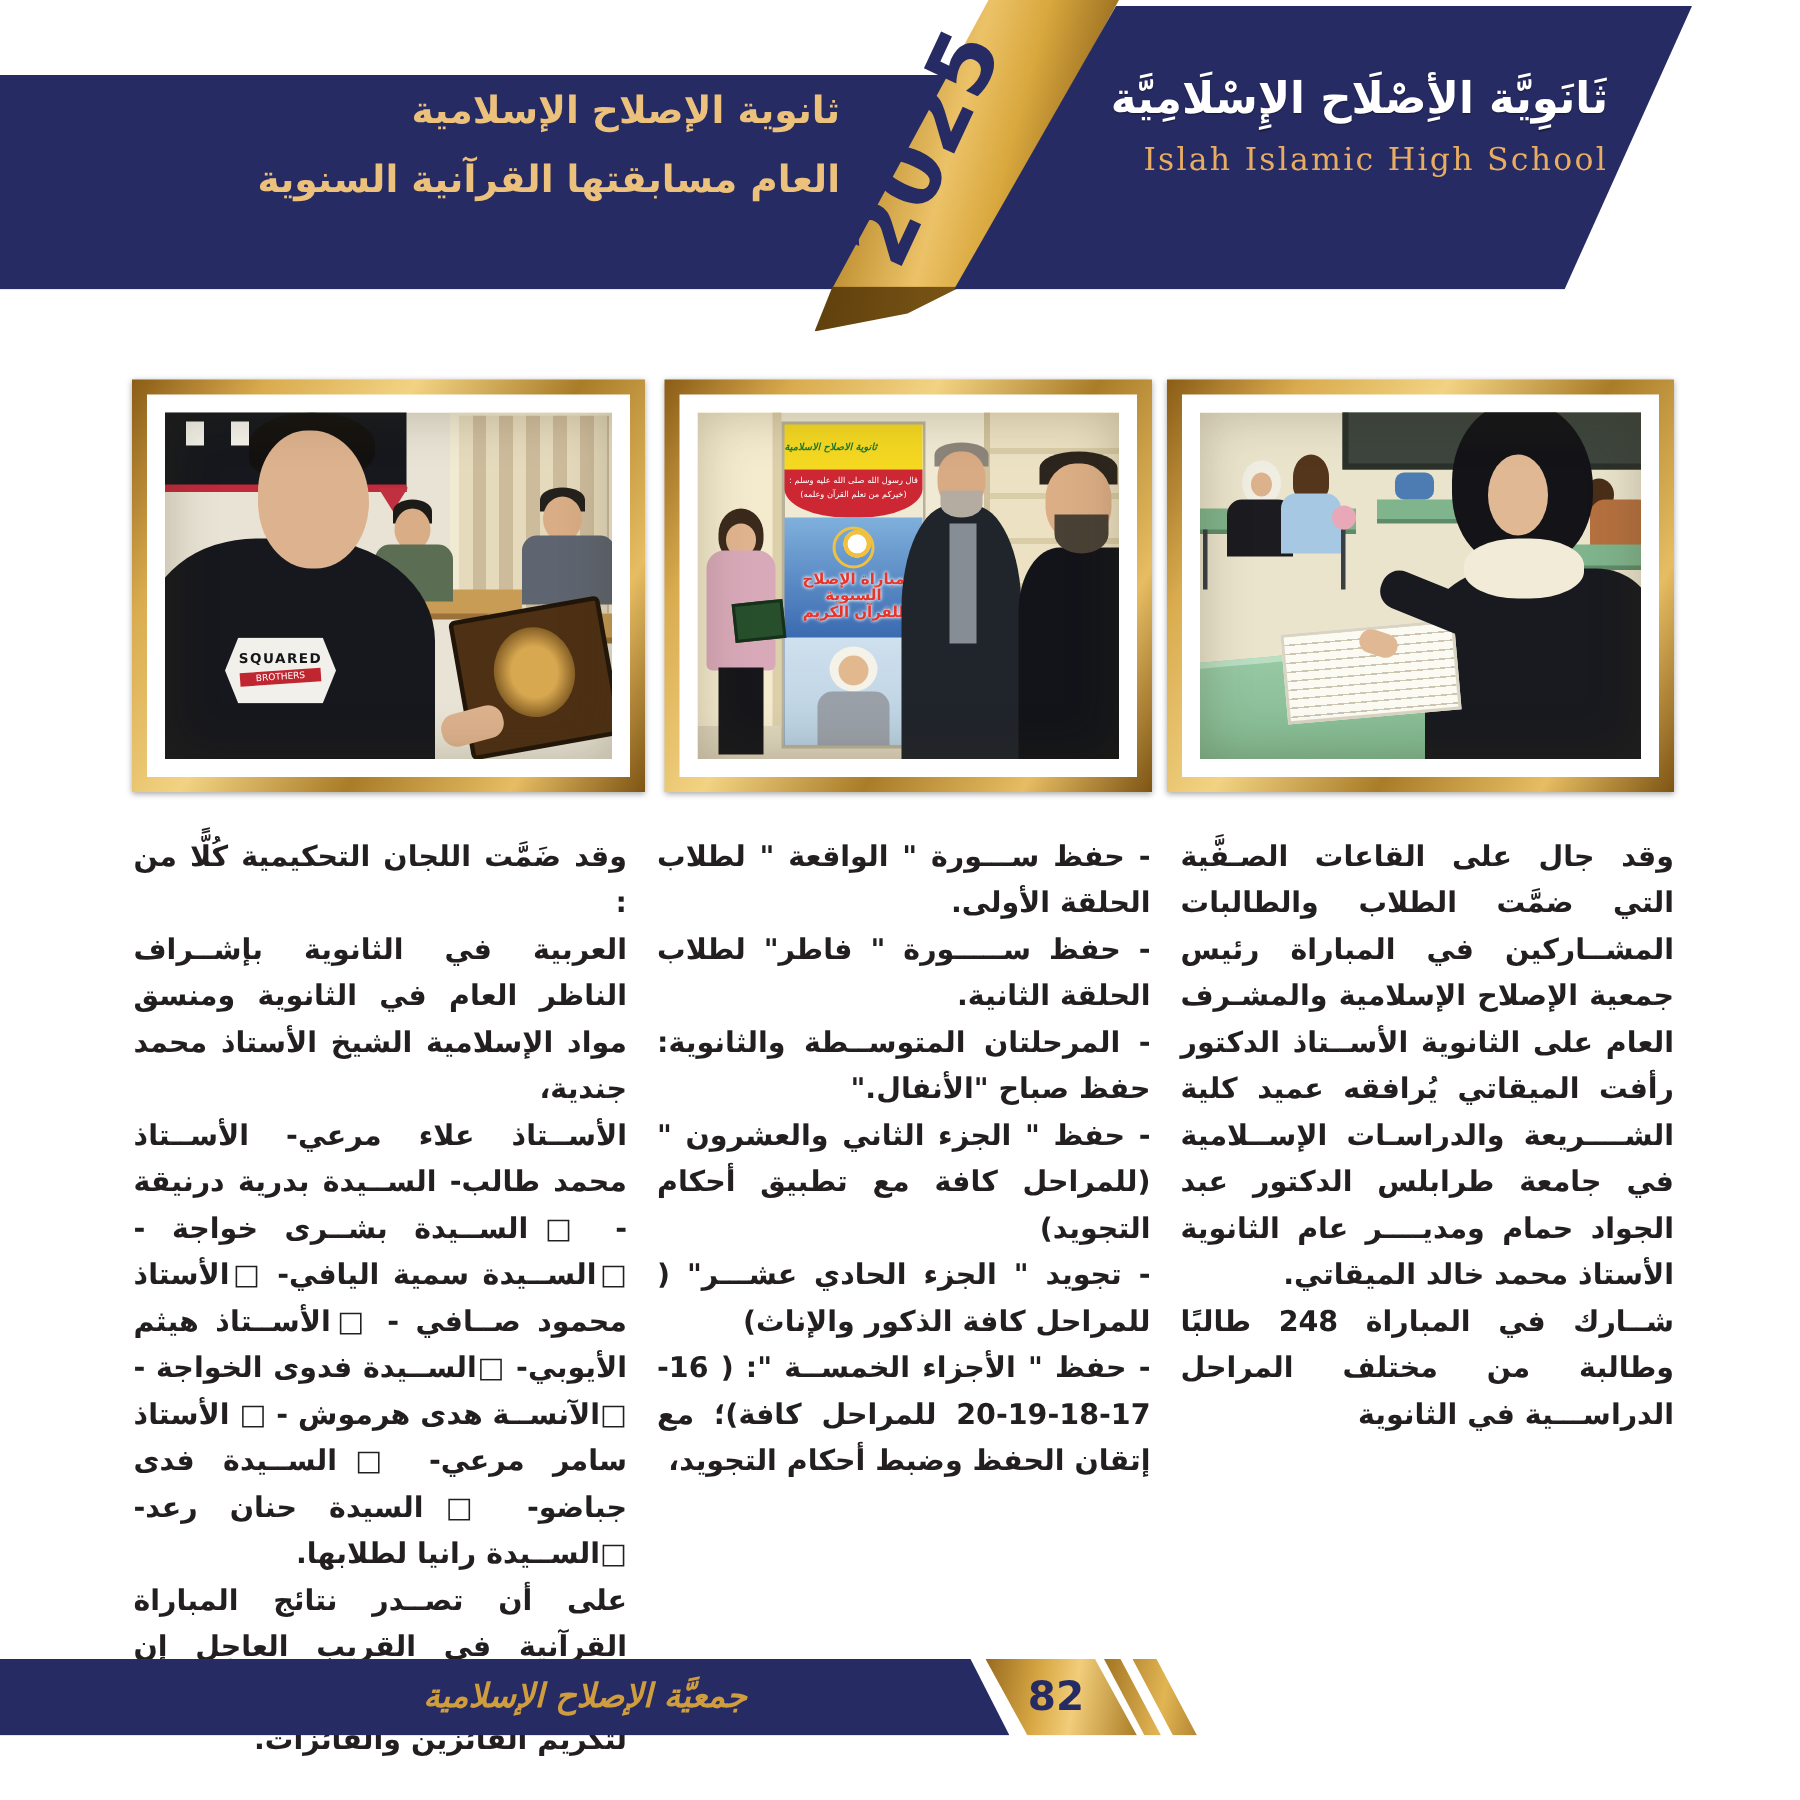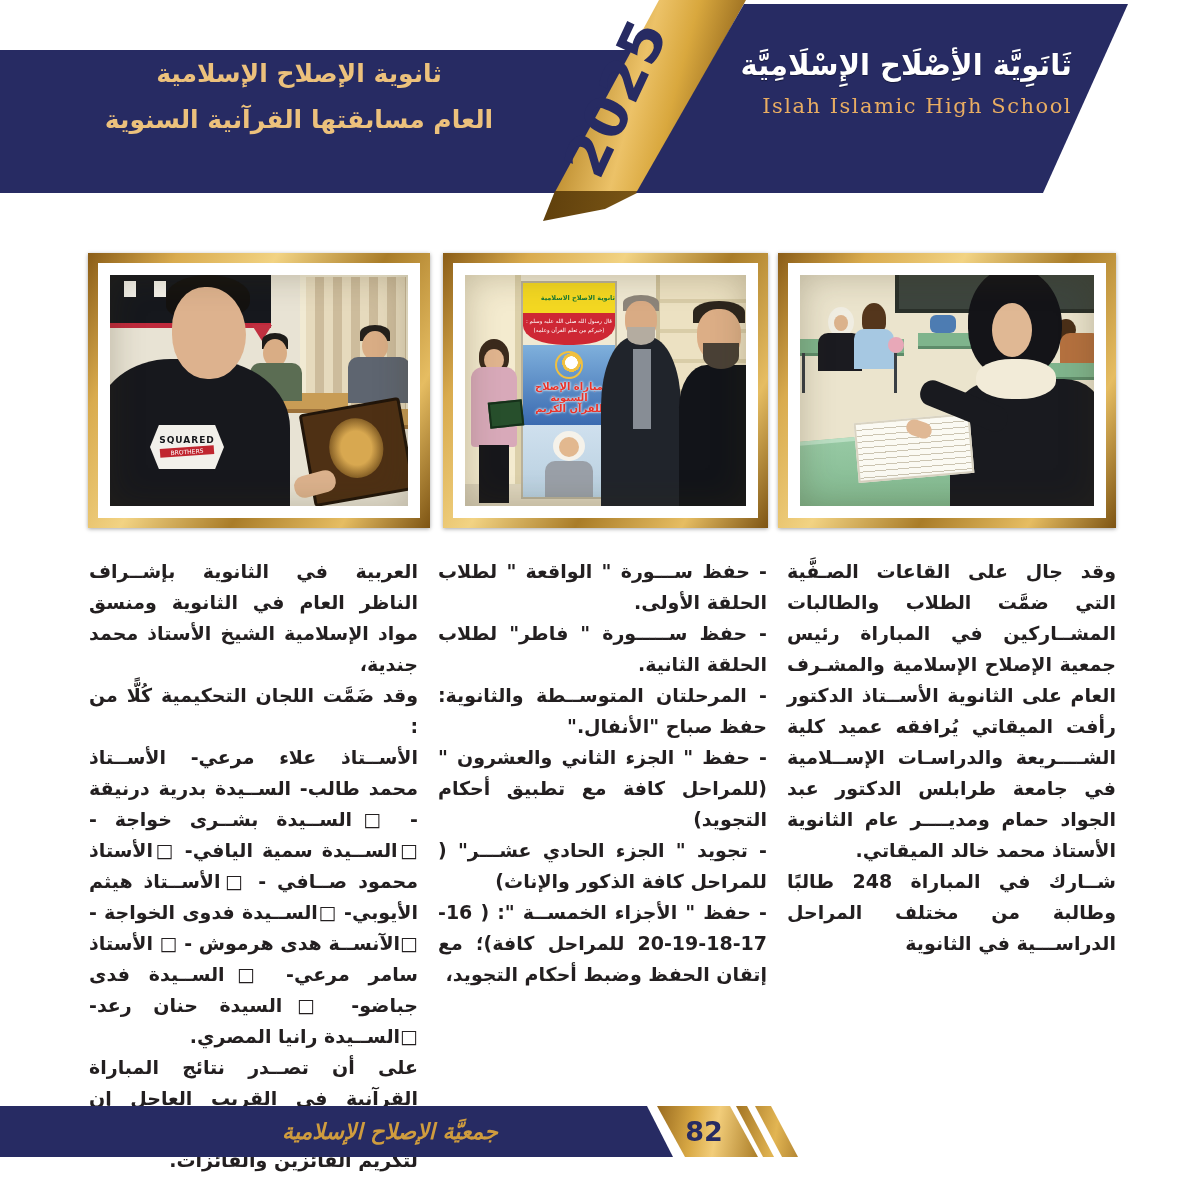--- a/index.html
+++ b/index.html
@@ -3,21 +3,21 @@
 <meta charset="utf-8">
 <style>
   html,body{margin:0;padding:0;}
   body{width:1200px;height:1200px;position:relative;background:#ffffff;overflow:hidden;
        font-family:"DejaVu Sans","Liberation Sans",sans-serif;}
   .abs{position:absolute;}
 
   
   .band-left{left:0;top:50px;width:660px;height:143px;background:#272b63;
              clip-path:polygon(0 0,634px 0,556px 100%,0 100%);}
-  .band-text{position:absolute;left:54px;top:1px;width:490px;text-align:center;direction:rtl;}
+  .band-text{position:absolute;left:70px;top:1px;width:490px;text-align:right;direction:rtl;}
   .band-line{color:#ecc17c;font-size:25px;font-weight:bold;line-height:46px;white-space:nowrap;}
 
   .ribbon-main{left:543px;top:0;width:210px;height:192px;
        clip-path:polygon(116px 0,203px 0,97px 192px,12px 192px);
        background:linear-gradient(105deg,#7c5414 0%,#b9892b 20%,#ecc268 45%,#d9a83e 60%,#8a5f19 85%,#6e4a10 100%);}
   .ribbon-fold{left:543px;top:191px;width:210px;height:30px;
        clip-path:polygon(12px 0,98px 0,62px 18px,0 30px);
        background:linear-gradient(100deg,#5f3f0c,#9a7120);}
   .ribbon-year{left:548px;top:38px;width:136px;height:120px;display:flex;align-items:center;justify-content:center;
        transform:rotate(-65deg);font-size:58px;font-weight:800;color:#272b63;letter-spacing:1px;}
@@ -64,21 +64,21 @@
       background:radial-gradient(ellipse,#d8a850 0 40%,#7a5520 75%);}
   .s1-hand{left:184px;top:198px;width:42px;height:22px;background:#dcb28d;border-radius:10px;transform:rotate(-15deg);}
 
   
   .s2{background:#f0e9d3;}
   .s2-doorL{left:-2px;top:-2px;width:52px;height:235px;background:#f4ebcf;border-right:6px solid #dcd0aa;}
   .s2-doorR{right:-2px;top:-2px;width:88px;height:192px;border-left:4px solid #cfc29c;
       background:repeating-linear-gradient(180deg,#ece1c2 0 26px,#d9cda8 26px 30px);}
   .s2-floor{left:0;bottom:0;width:100%;height:22px;background:#ded5bd;}
   .s2-banner{left:58px;top:8px;width:92px;height:214px;display:flex;flex-direction:column;box-shadow:0 0 0 2px #b9b19a;}
-  .ban-head{height:30px;background:#f4d822;color:#1d7a33;font-size:6.5px;font-weight:bold;text-align:right;line-height:30px;direction:rtl;overflow:hidden;}
+  .ban-head{height:30px;background:#f4d822;color:#1d7a33;font-size:6.5px;font-weight:bold;text-align:left;line-height:30px;direction:rtl;overflow:hidden;font-style:italic;}
   .ban-red{height:32px;background:#ce2734;color:#fff;font-size:5.5px;text-align:center;padding-top:4px;box-sizing:border-box;
       border-radius:0 0 45% 45%/0 0 60% 60%;direction:rtl;line-height:1.7;overflow:hidden;}
   .ban-body{flex:1;position:relative;text-align:center;background:linear-gradient(180deg,#7fb0dc,#3767ae 55%,#2a5aa0);}
   .ban-logo{margin:6px auto 2px;width:24px;height:24px;border-radius:50%;border:2px solid #f0c040;
       background:radial-gradient(circle at 60% 40%,#ffffff 0 30%,#f0c040 32% 45%,transparent 46%);}
   .ban-t{color:#e8332a;font-weight:800;font-size:10px;direction:rtl;text-shadow:0 0 2px #fff,0 0 3px #fff;}
   .ban-girl{position:absolute;bottom:0;left:0;right:0;height:72px;background:linear-gradient(180deg,#cfe0ee,#b8cfdf);}
   .bg-hijab{left:30px;top:6px;width:32px;height:30px;background:#f5f2ea;border-radius:50%;}
   .bg-face{left:36px;top:12px;width:20px;height:20px;background:#e2b88f;border-radius:50%;}
   .bg-body{left:22px;top:36px;width:48px;height:36px;background:#9aa0a8;border-radius:10px 10px 0 0;}
@@ -271,23 +271,23 @@
     </div>
   <div class="col">
       <p>- حفظ ســـورة " الواقعة " لطلاب الحلقة الأولى.</p>
       <p>- حفظ ســـــورة " فاطر" لطلاب الحلقة الثانية.</p>
       <p>- المرحلتان المتوســطة والثانوية: حفظ صباح "الأنفال."</p>
       <p>- حفظ " الجزء الثاني والعشرون " (للمراحل كافة مع تطبيق أحكام التجويد)</p>
       <p>- تجويد " الجزء الحادي عشـــر" ( للمراحل كافة الذكور والإناث)</p>
       <p>- حفظ " الأجزاء الخمســة ": ( 16-17-18-19-20 للمراحل كافة)؛ مع إتقان الحفظ وضبط أحكام التجويد،</p>
     </div>
   <div class="col">
+      <p>وقد ضَمَّت اللجان التحكيمية كُلًّا من :</p>
       <p>العربية في الثانوية بإشــراف الناظر العام في الثانوية ومنسق مواد الإسلامية الشيخ الأستاذ محمد جندية،</p>
-      <p>وقد ضَمَّت اللجان التحكيمية كُلًّا من :</p>
-      <p>الأســتاذ علاء مرعي- الأســتاذ محمد طالب- الســيدة بدرية درنيقة - □الســيدة بشــرى خواجة - □الســيدة سمية اليافي- □الأستاذ محمود صــافي - □الأســتاذ هيثم الأيوبي- □الســيدة فدوى الخواجة - □الآنســة هدى هرموش - □ الأستاذ سامر مرعي- □الســيدة فدى جباضو- □السيدة حنان رعد- □الســيدة رانيا المصري.</p>
+      <p>الأســتاذ علاء مرعي- الأســتاذ محمد طالب- الســيدة بدرية درنيقة - □الســيدة بشــرى خواجة - □الســيدة سمية اليافي- □الأستاذ محمود صــافي - □الأســتاذ هيثم الأيوبي- □الســيدة فدوى الخواجة - □الآنســة هدى هرموش - □ الأستاذ سامر مرعي- □الســيدة فدى جباضو- □السيدة حنان رعد- □الســيدة رانيا لطلابها.</p>
       <p>على أن تصــدر نتائج المباراة القرآنية في القريب العاجل إن شــاء الله حيث ســيقام حفل خاص لتكريم الفائزين والفائزات.</p>
     </div>
 </section>
 
 <div class="abs foot-band">
   <div class="foot-callig">جمعيَّة الإصلاح الإسلامية</div>
 </div>
 <div class="abs foot-badge">82</div>
 <div class="abs foot-stripes">
   <div class="stripe st1"></div>

